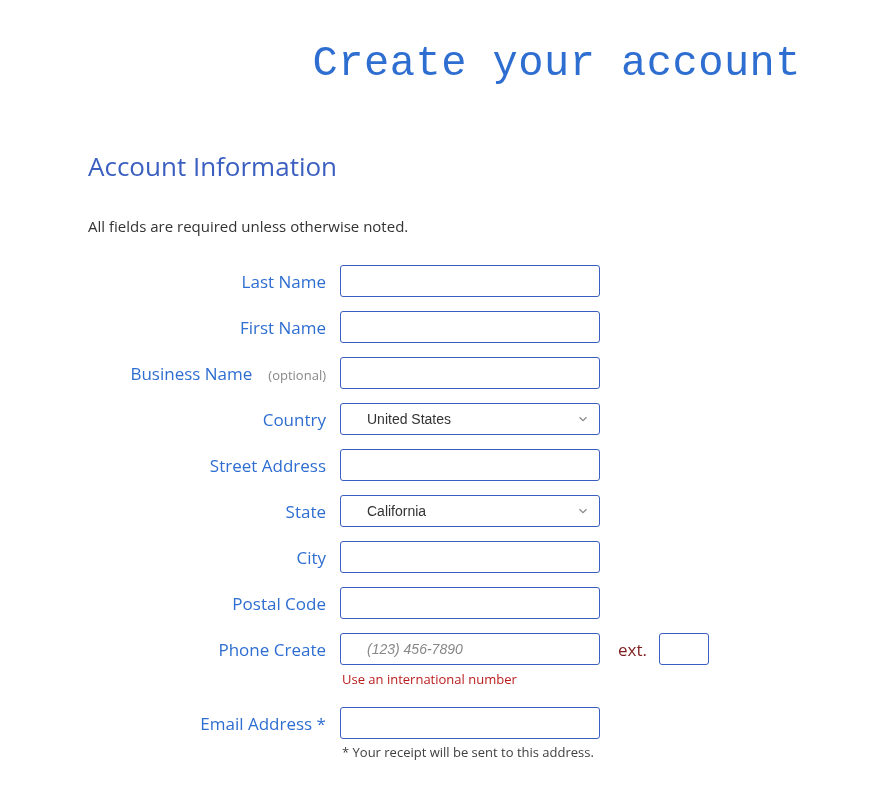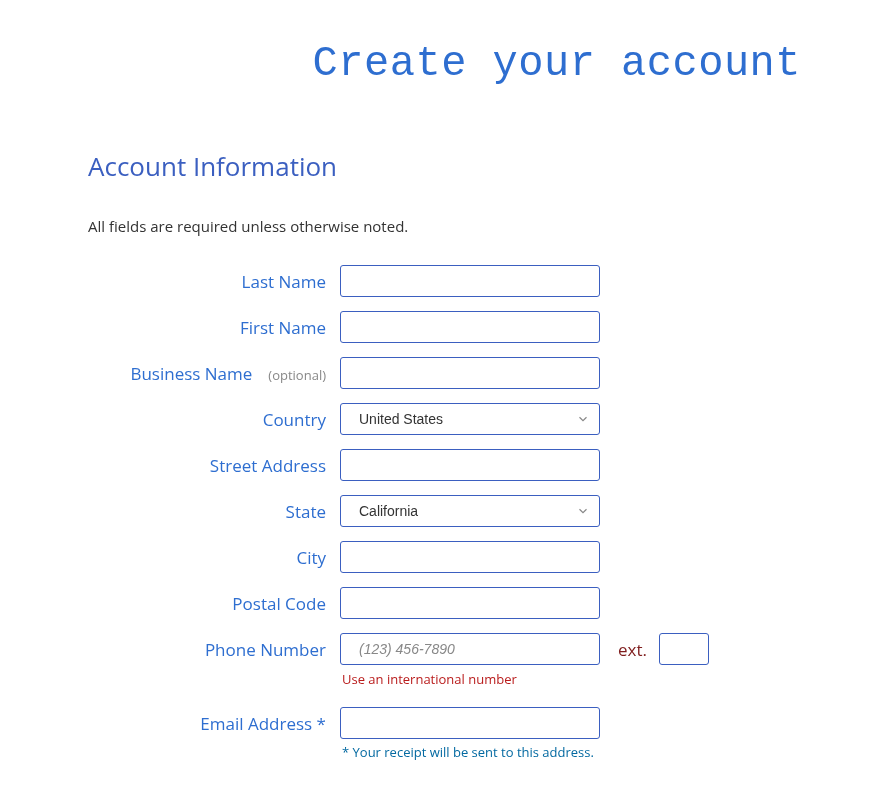--- a/index.html
+++ b/index.html
@@ -56,21 +56,21 @@
     flex: 1;
     display: flex;
     align-items: center;
   }
   .txt, .sel {
     width: 260px;
     height: 32px;
     border: 1px solid #3b5fc0;
     border-radius: 3px;
     font-size: 14px;
-    padding: 0 18px;
+    padding: 0 26px;
     color: #333;
     background: #fff;
     outline: none;
   }
   .sel {
     appearance: none;
     -webkit-appearance: none;
     position: relative;
     padding-right: 30px;
   }
@@ -106,21 +106,21 @@
   .helper {
     font-size: 13px;
     color: #b91c1c;
     margin-top: 4px;
     margin-left: 252px;
     padding-left: 2px;
     cursor: pointer;
   }
   .helper-gray {
     font-size: 13px;
-    color: #0369a1;
+    color: #404040;
     margin-top: 4px;
     margin-left: 252px;
     padding-left: 2px;
     max-width: 270px;
     line-height: 1.35;
   }
   .txt::placeholder {
     color: #888;
     font-style: italic;
   }
@@ -201,21 +201,21 @@
 
   <div class="form-row">
     <div class="label-col">Postal Code</div>
     <div class="input-col">
       <input type="text" class="txt" value="" style="">
     </div>
   </div>
 
   <div class="row-block spaced">
     <div class="form-row" style="margin-bottom:0;">
-      <div class="label-col">Phone Number</div>
+      <div class="label-col">Phone Create</div>
       <div class="input-col">
         <input type="text" class="txt" placeholder="(123) 456-7890" style="">
         <span class="ext-label">ext.</span>
         <input type="text" class="ext-input" value="" style="">
       </div>
     </div>
     <div class="helper">Use an international number</div>
   </div>
 
   <div class="row-block">

